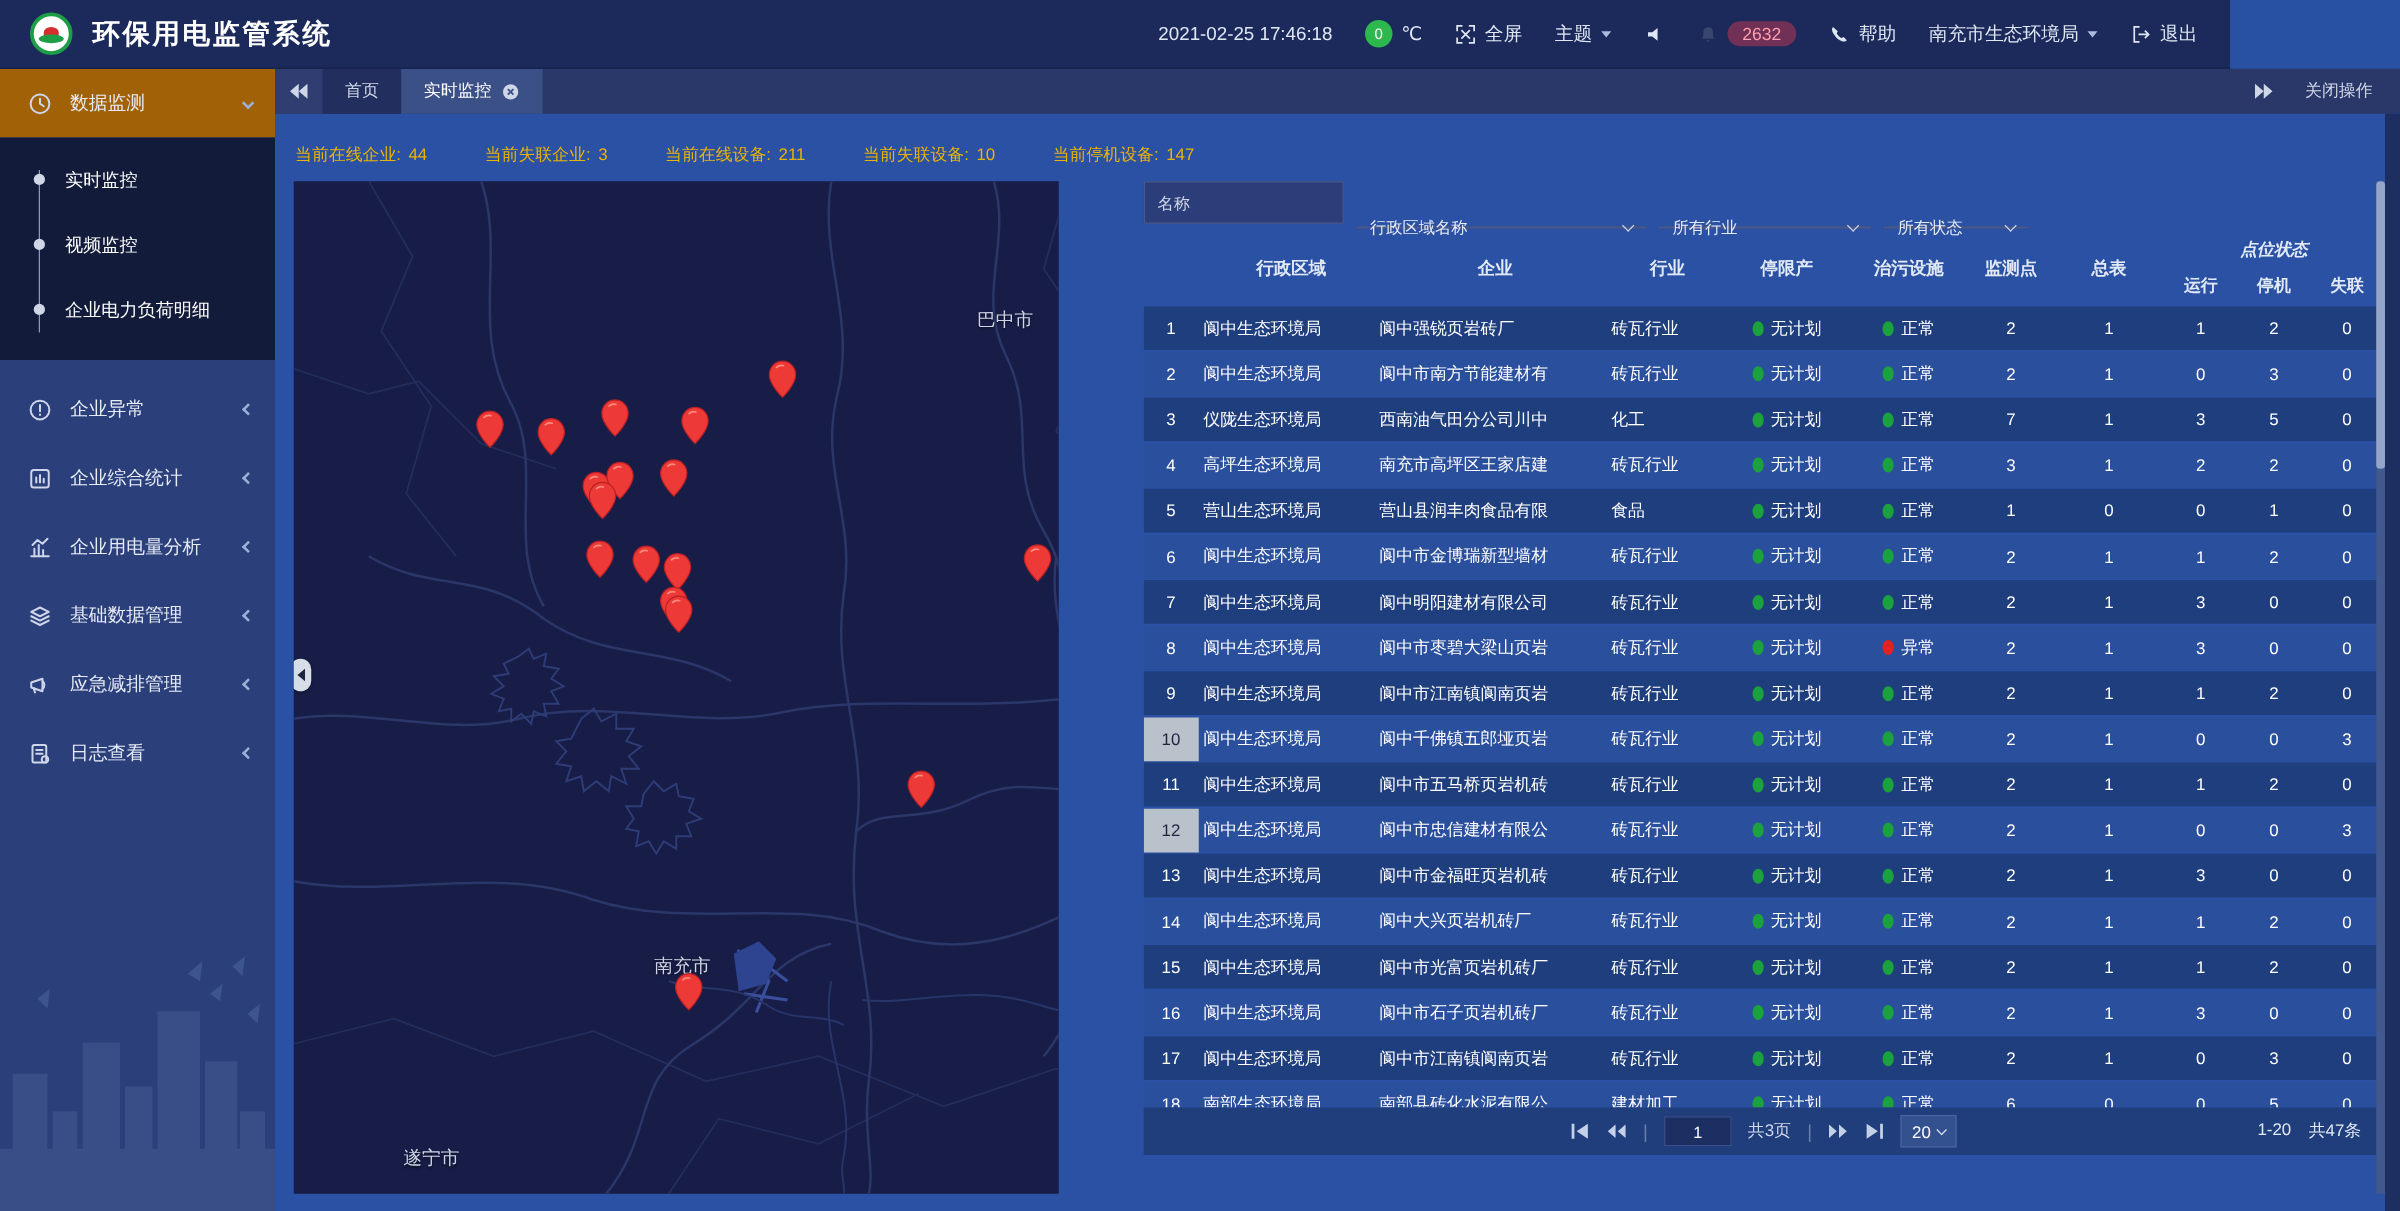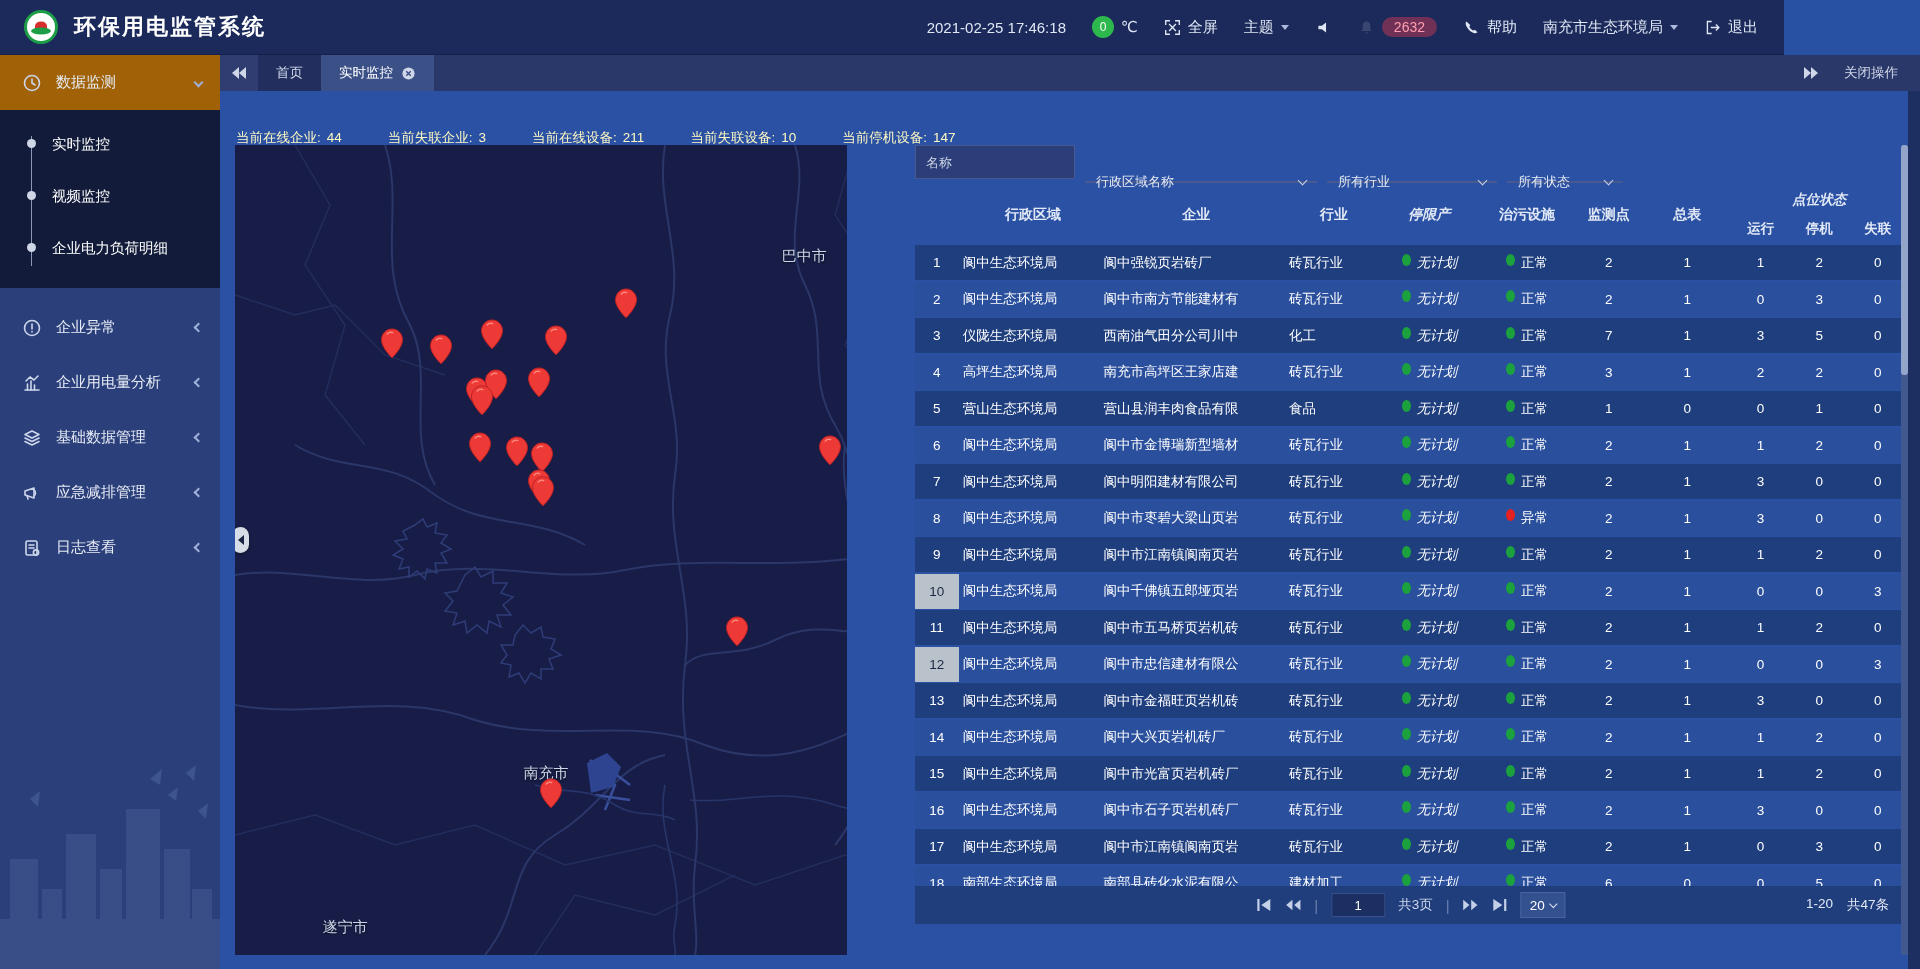--- a/index.html
+++ b/index.html
@@ -48,21 +48,21 @@
   .tab{display:flex;align-items:center;gap:8px;padding:0 18px;font-size:13.5px;color:#cfd6e8;cursor:pointer;}
   .tab.home{background:#222f5e;}
   .tab.active{background:#3c5088;color:#fff;}
   .tab-close{width:15px;height:15px;}
   .tabbar-right{margin-left:auto;display:flex;align-items:center;gap:26px;padding-right:22px;color:#cfd6e8;font-size:13.5px;}
   .dbl{display:flex;cursor:pointer;}
 
   
   .workspace{position:absolute;left:220px;top:91px;right:0;bottom:0;background:#2a51a3;}
   .right-edge{position:absolute;right:0;top:0;bottom:0;width:12px;background:#1d2f60;z-index:6;}
-  .statsbar{position:absolute;left:16px;top:36px;height:22px;display:flex;align-items:center;color:#fef9c3;font-size:13.5px;}
+  .statsbar{position:absolute;left:16px;top:22px;height:22px;display:flex;align-items:center;color:#eab308;font-size:13.5px;}
   .stat{margin-right:46px;white-space:nowrap;}
   .stat .s-value{margin-left:6px;}
 
   
   .map-panel{position:absolute;left:15px;top:54px;width:612px;height:810px;background:#181d47;overflow:hidden;}
   .map-roads{position:absolute;left:0;top:0;}
   .city-label{position:absolute;transform:translate(-50%,-50%);color:#cdd6e8;font-size:15px;white-space:nowrap;text-shadow:0 1px 2px rgba(0,0,0,.6);}
   .pin{position:absolute;width:23px;height:31px;transform:translate(-50%,-100%);}
   .collapse-handle{position:absolute;left:-3px;top:382px;width:17px;height:26px;background:#d7dde6;border-radius:13px;display:flex;align-items:center;justify-content:center;cursor:pointer;box-shadow:0 1px 3px rgba(0,0,0,.4);z-index:4;}
   .collapse-handle .tri-s{width:0;height:0;border-top:5px solid transparent;border-bottom:5px solid transparent;border-right:6px solid #1c2540;}
@@ -86,28 +86,28 @@
   .group-subs span{flex:1;text-align:center;font-size:13.5px;}
 
   .rows-wrap{height:641px;overflow:hidden;position:relative;}
   .trow{display:flex;height:35px;align-items:center;color:#fff;font-size:13.5px;margin-bottom:1.5px;cursor:pointer;}
   .trow.dark{background:#1f3e7e;}
   .trow.light{background:#2a4f9d;}
   .cell{overflow:hidden;white-space:nowrap;}
   .c-no{text-align:center;align-self:stretch;display:flex;align-items:center;justify-content:center;}
   .c-no.hl{background:#b9c1cb;color:#1d2742;}
   .num{text-align:center;}
-  .dotcell{display:flex;align-items:flex-start;justify-content:center;gap:6px;}
+  .dotcell{display:flex;align-items:center;justify-content:center;gap:6px;}
   .dot{width:9px;height:12px;border-radius:50%;flex:0 0 auto;}
   .dot.green{background:#1ba13d;}
   .dot.red{background:#e42020;}
 
   
   .w-no{width:4.4%;}  .w-reg{width:14.6%;padding-left:4px;} .w-com{width:18.7%;}
-  .w-ind{width:9.1%;} .w-stop{width:10.1%;font-style:italic;} .w-fac{width:9.6%;}
+  .w-ind{width:9.1%;} .w-stop{width:10.1%;} .w-fac{width:9.6%;}
   .w-pts{width:6.9%;} .w-met{width:8.9%;} .w-sub{width:5.9%;}
   .body-left{text-align:left;}
 
   .v-scrollbar{position:absolute;right:-1px;top:0;bottom:0;width:7px;background:#41598f;}
   .v-scrollbar .thumb{position:absolute;top:0;left:0;width:7px;height:230px;background:#93a6ca;border-radius:3px;}
 
   
   .pagebar{position:absolute;left:0;right:0;bottom:31px;height:38px;background:#203e7c;display:flex;align-items:center;color:#cdd6ea;font-size:13.5px;}
   .pg-center{position:absolute;left:50%;transform:translateX(-50%);display:flex;align-items:center;gap:13px;}
   .pg-ico{display:flex;align-items:center;cursor:pointer;}
@@ -192,20 +192,30 @@
       <svg class="micon" viewBox="0 0 20 20">
         <circle cx="10" cy="10" r="7.5"></circle>
           <line x1="10" y1="6" x2="10" y2="11"></line>
           <line x1="10" y1="13.6" x2="10" y2="14"></line>
       </svg>
       <span>企业异常</span>
       <span class="chev left"></span>
     </div>
     <div class="menu-item">
       <svg class="micon" viewBox="0 0 20 20">
+        <rect x="3" y="3" width="14" height="14" rx="2"></rect>
+          <line x1="7" y1="13" x2="7" y2="9"></line>
+          <line x1="10" y1="13" x2="10" y2="7"></line>
+          <line x1="13" y1="13" x2="13" y2="10"></line>
+      </svg>
+      <span>企业综合统计</span>
+      <span class="chev left"></span>
+    </div>
+    <div class="menu-item">
+      <svg class="micon" viewBox="0 0 20 20">
         <path d="M3 17 H17"></path>
           <line x1="5.5" y1="17" x2="5.5" y2="11"></line>
           <line x1="9" y1="17" x2="9" y2="8"></line>
           <line x1="12.5" y1="17" x2="12.5" y2="12"></line>
           <polyline points="4,8 8,4 12,7 16,3"></polyline>
       </svg>
       <span>企业用电量分析</span>
       <span class="chev left"></span>
     </div>
     <div class="menu-item">

